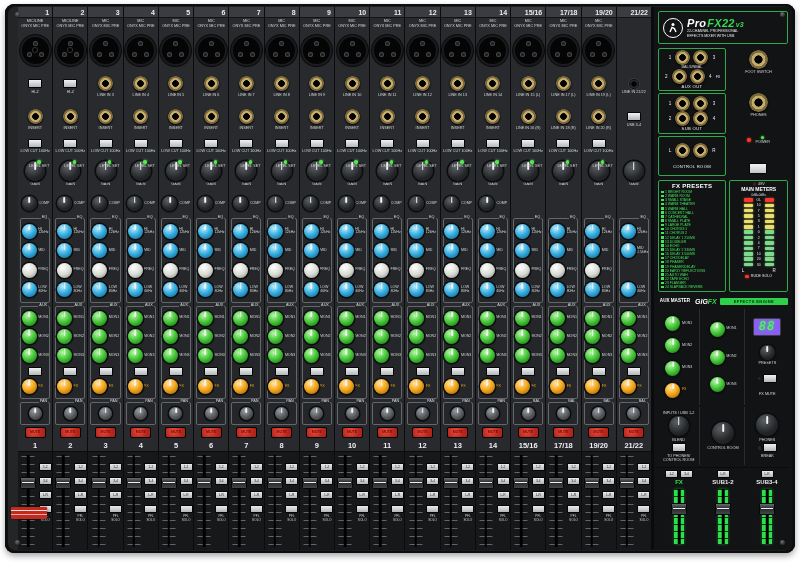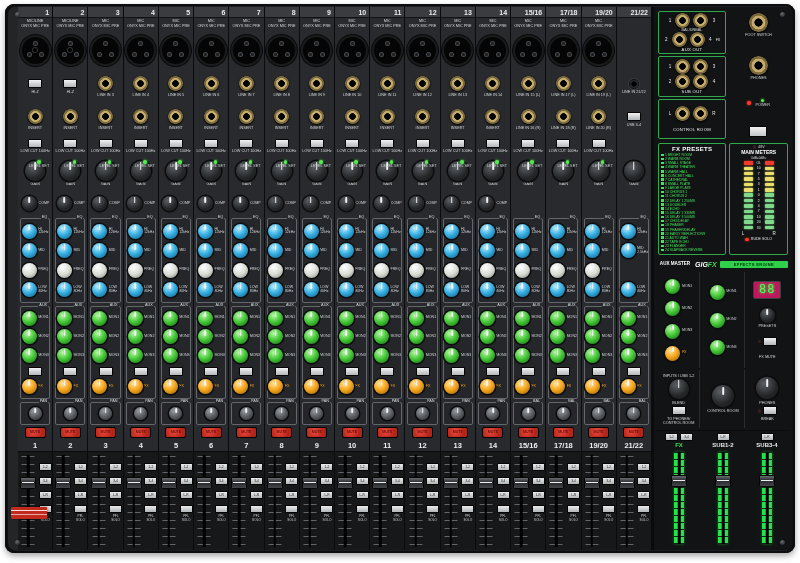--- a/index.html
+++ b/index.html
@@ -131,23 +131,23 @@
   .rude-lab{font-size:3.6px;color:#e6e8ea;}
   .banner-row{display:flex;align-items:center;gap:3px;height:12px;margin:1px 1px;}
   .am-title{font-size:4.6px;font-weight:bold;color:#fff;text-align:center;line-height:1.05;width:34px;}
   .gig{display:flex;align-items:baseline;font-style:italic;font-weight:bold;}
   .gig-g{color:#fff;font-size:7px;} .gig-fx{color:#35d94f;font-size:7px;}
   .eff-banner{flex:1;background:#2fd14b;color:#05330d;font-size:4px;font-weight:bold;
     text-align:center;border-radius:1px;padding:1px 0;letter-spacing:.4px;}
   .knobs-row{display:flex;gap:2px;height:96px;margin:1px 1px;}
   .kcol{flex:1;display:flex;flex-direction:column;justify-content:space-evenly;align-items:center;border-right:1px solid #2a2c2e;}
   .kcol:last-child{border-right:none;}
-  .disp{width:26px;height:16px;background:#be185d;border:1px solid #3c3f41;border-radius:2px;
+  .disp{width:26px;height:16px;background:#8b5cf6;border:1px solid #3c3f41;border-radius:2px;
     color:#4bff56;font-family:"DejaVu Sans Mono",monospace;font-size:12px;line-height:15px;
-    text-align:center;letter-spacing:1px;text-shadow:0 0 3px #2bff3a;}
+    text-align:center;letter-spacing:1px;text-shadow:0 0 3px #2bff3a;font-style:italic;}
   .plab{font-size:3.8px;color:#d6d9db;text-align:center;}
   .fxmute{display:flex;align-items:center;gap:2px;}
   .util-row{display:flex;gap:2px;height:58px;margin:1px 1px;}
   .ucol{flex:1;display:flex;flex-direction:column;align-items:center;justify-content:center;gap:1.5px;border-right:1px solid #2a2c2e;}
   .ucol:last-child{border-right:none;}
   .masters-row{flex:1;display:flex;margin:1px 0 0 0;border-top:1px solid #0a0b0c;min-height:0;}
   .munit{flex:1;display:flex;flex-direction:column;align-items:center;min-width:0;}
   .mbtns{display:flex;gap:2px;height:8px;margin-top:2px;align-items:center;}
   .mlabel{font-size:6px;font-weight:bold;color:#e9ebed;height:9px;line-height:9px;}
   .mlabel.green{color:#35e052;}
@@ -2168,20 +2168,37 @@
         <div class="fbtn">L-R</div>
         <div class="fbtn"></div>
         <div class="sololab">PFL SOLO</div>
       </div>
     </div>
   </div>
 </div>
 
     <div class="master">
 
+      <div class="gbox logo-box">
+        <div class="mk-circ">
+          <svg width="12" height="12" viewBox="0 0 12 12">
+            <circle cx="6" cy="2.6" r="1.5" fill="#fff"></circle>
+            <path d="M3 10 L5 5.4 L7.4 6.6 L9 10" stroke="#fff" stroke-width="1.4" fill="none"></path>
+          </svg>
+        </div>
+        <div>
+          <div class="brandline">
+            <span class="b-pro">Pro</span>
+            <span class="b-fx">FX22</span>
+            <span class="b-v">v3</span>
+          </div>
+          <div class="tagline">22-CHANNEL PROFESSIONAL</div>
+          <div class="tagline">EFFECTS MIXER WITH USB</div>
+        </div>
+      </div>
 
       <div class="jacks-row">
         <div class="jcol-l">
           <div class="gbox jsec">
             <div class="jrow">
               <span class="jnum">1</span>
               <div class="jack"></div>
               <div class="jack"></div>
               <span class="jnum">3</span>
             </div>

